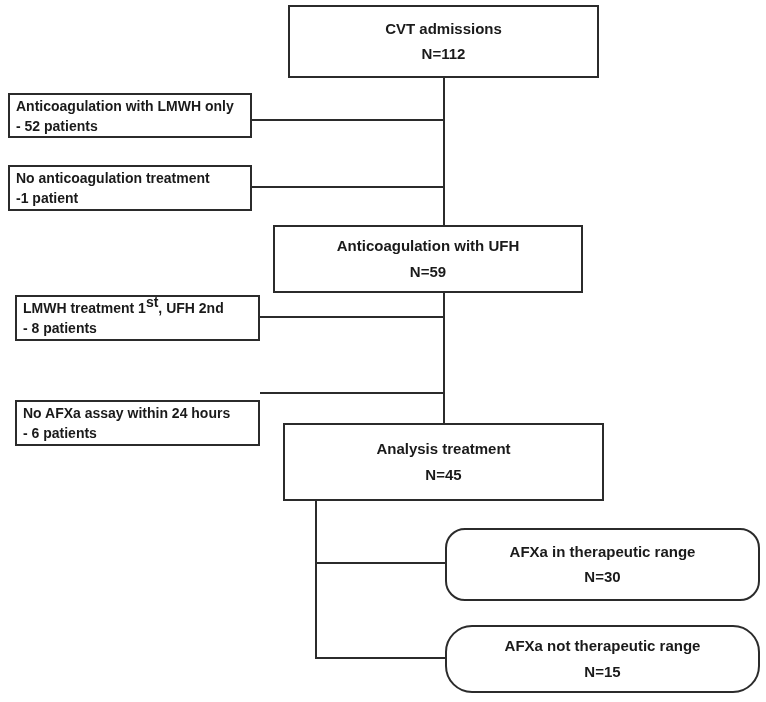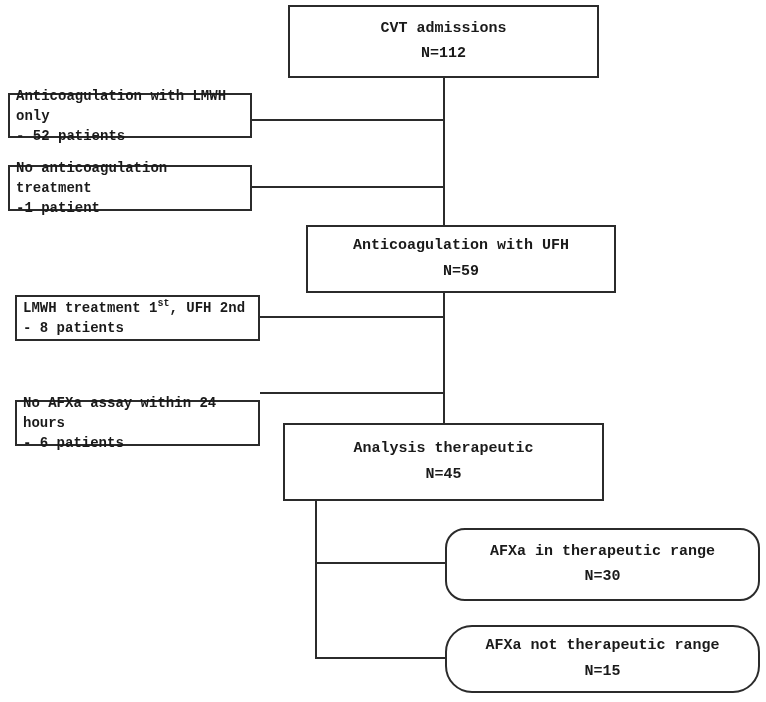--- a/index.html
+++ b/index.html
@@ -5,21 +5,21 @@
   html, body {
     margin: 0;
     padding: 0;
     background: #ffffff;
   }
   #canvas {
     position: relative;
     width: 682px;
     height: 702px;
     background: #ffffff;
-    font-family: Liberation Mono, monospace;
+    font-family: Liberation Sans, sans-serif;
     color: #1a1a1a;
   }
   .box {
     position: absolute;
     box-sizing: border-box;
     background: #ffffff;
     border: 2px solid #2b2b2b;
     font-weight: bold;
   }
   
@@ -41,42 +41,42 @@
     text-align: left;
     font-size: 14px;
     line-height: 20px;
     padding: 2px 6px;
   }
   .line {
     position: absolute;
     background: #2b2b2b;
   }
   sup {
-    font-size: 10px;
+    font-size: 14px;
     line-height: 0;
     vertical-align: super;
   }
 </style>
 </head>
 <body>
 
 <div id="canvas">
 
   <div class="box center" style="left:288px; top:5px; width:311px; height:73px;">
     <span>CVT admissions</span>
     <span>N=112</span>
   </div>
 
-  <div class="box center" style="left:306px; top:225px; width:310px; height:68px;">
+  <div class="box center" style="left:273px; top:225px; width:310px; height:68px;">
     <span>Anticoagulation with UFH</span>
     <span>N=59</span>
   </div>
 
   <div class="box center" style="left:283px; top:423px; width:321px; height:78px;">
-    <span>Analysis therapeutic</span>
+    <span>Analysis treatment</span>
     <span>N=45</span>
   </div>
 
   <div class="box center" style="left:445px; top:528px; width:315px; height:73px;border-radius:20px;">
     <span>AFXa in therapeutic range</span>
     <span>N=30</span>
   </div>
 
   <div class="box center" style="left:445px; top:625px; width:315px; height:68px;border-radius:27px;">
     <span>AFXa not therapeutic range</span>

